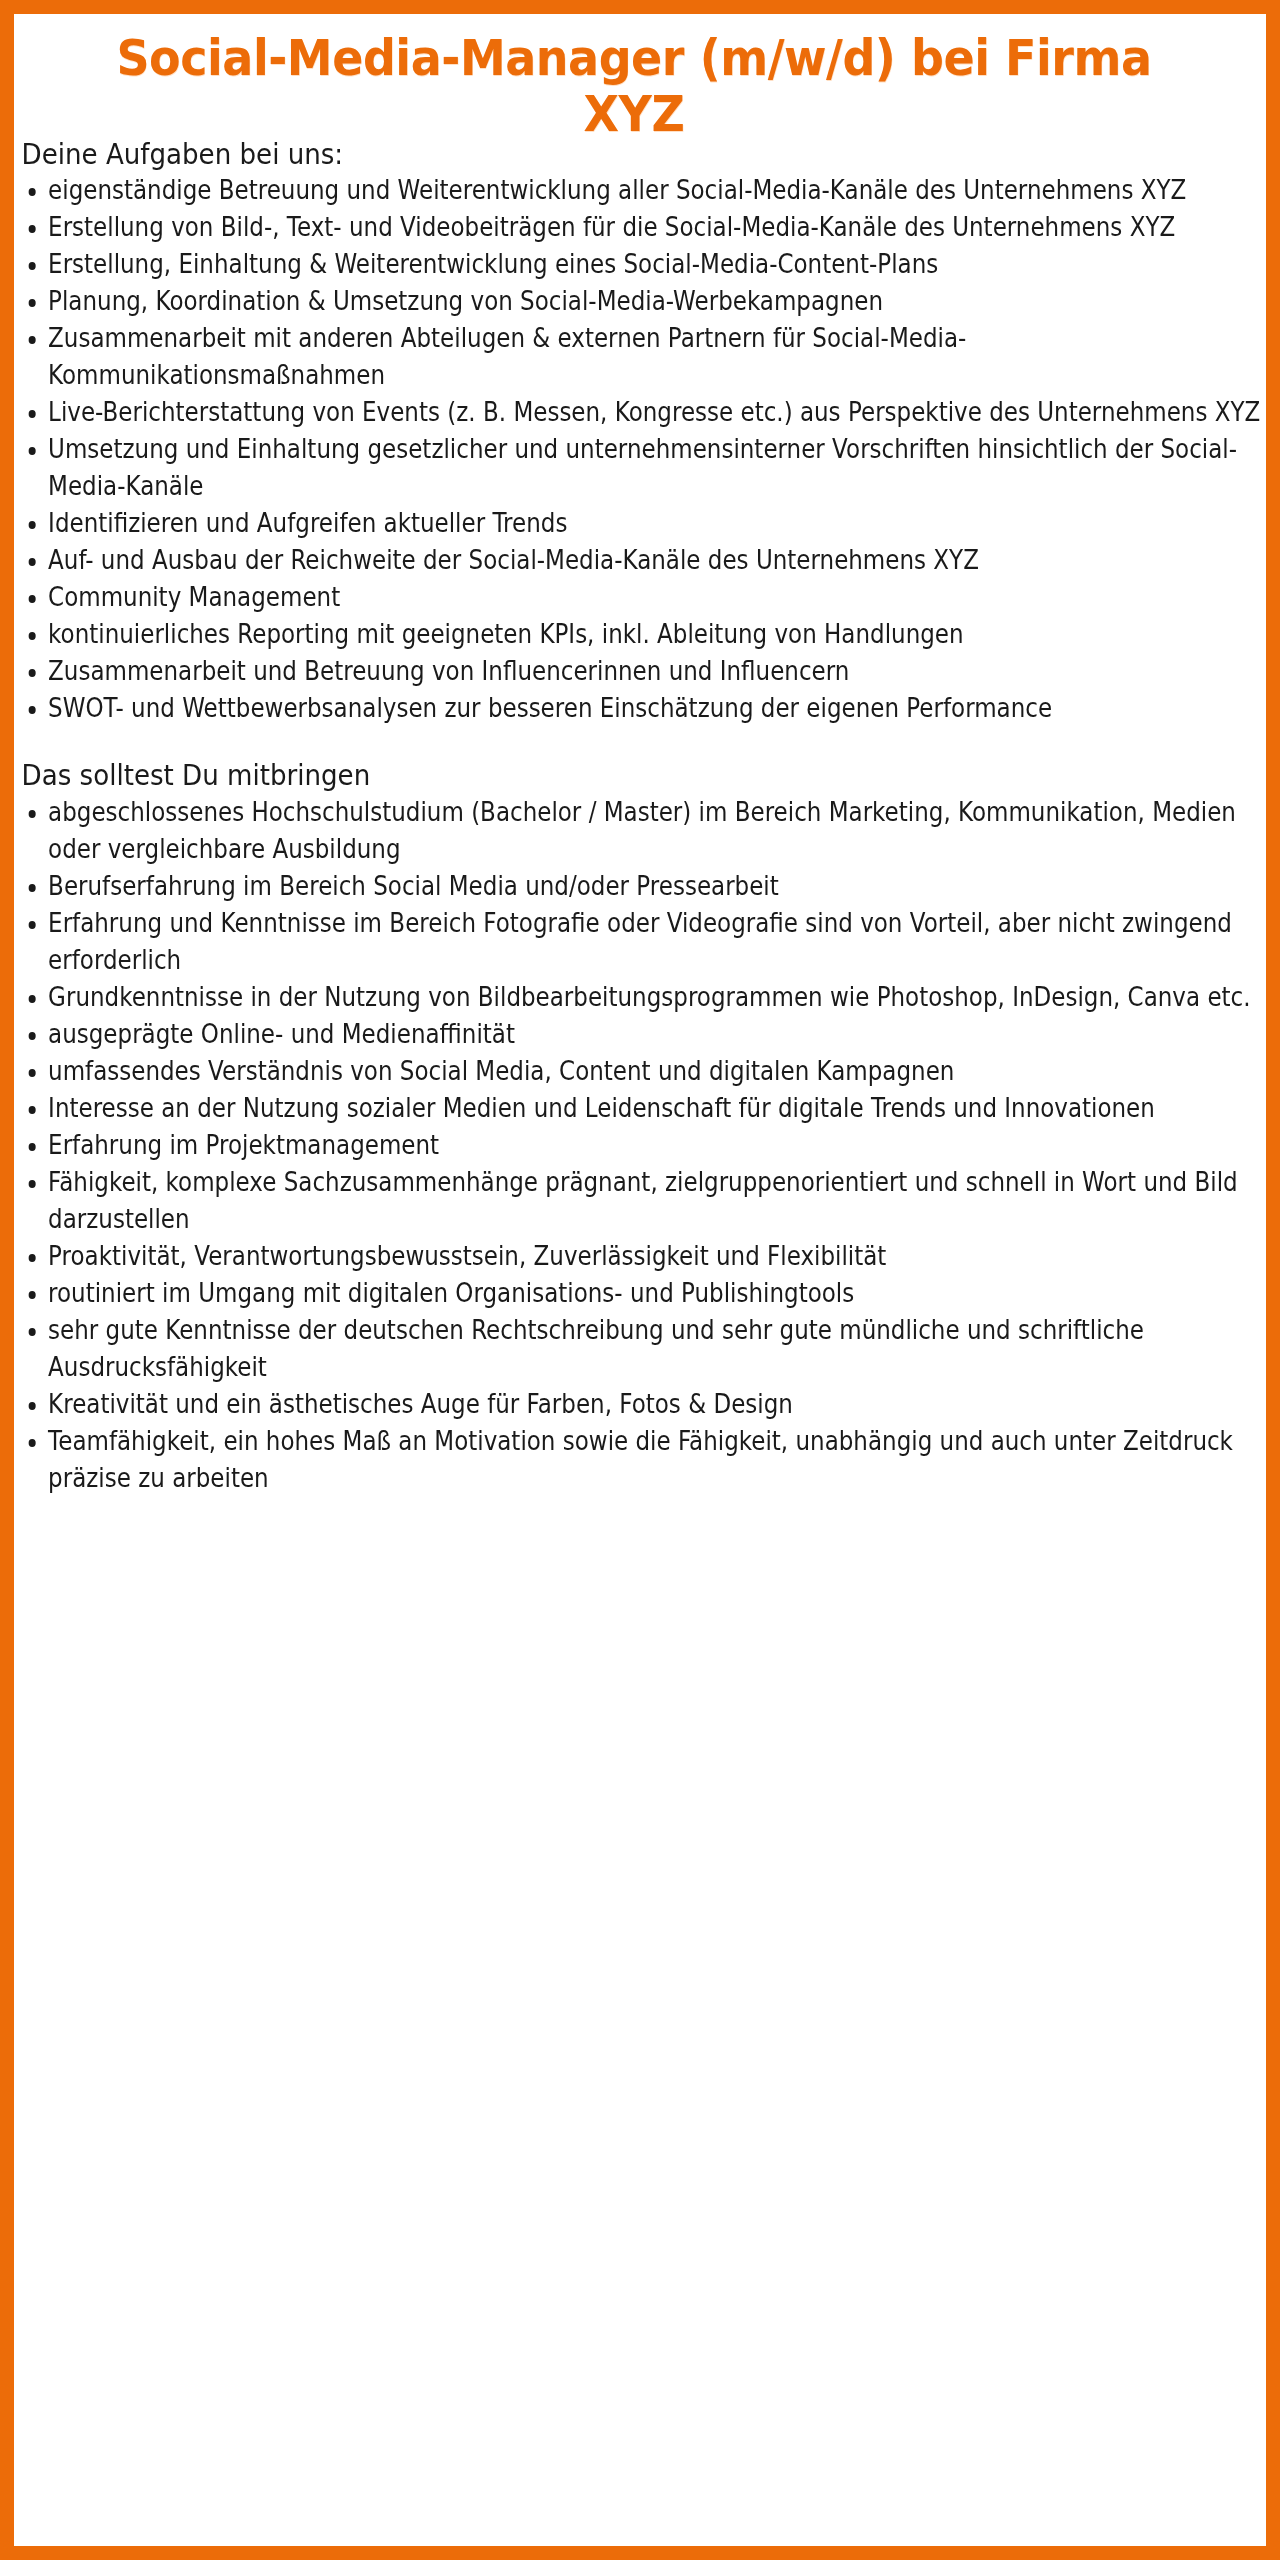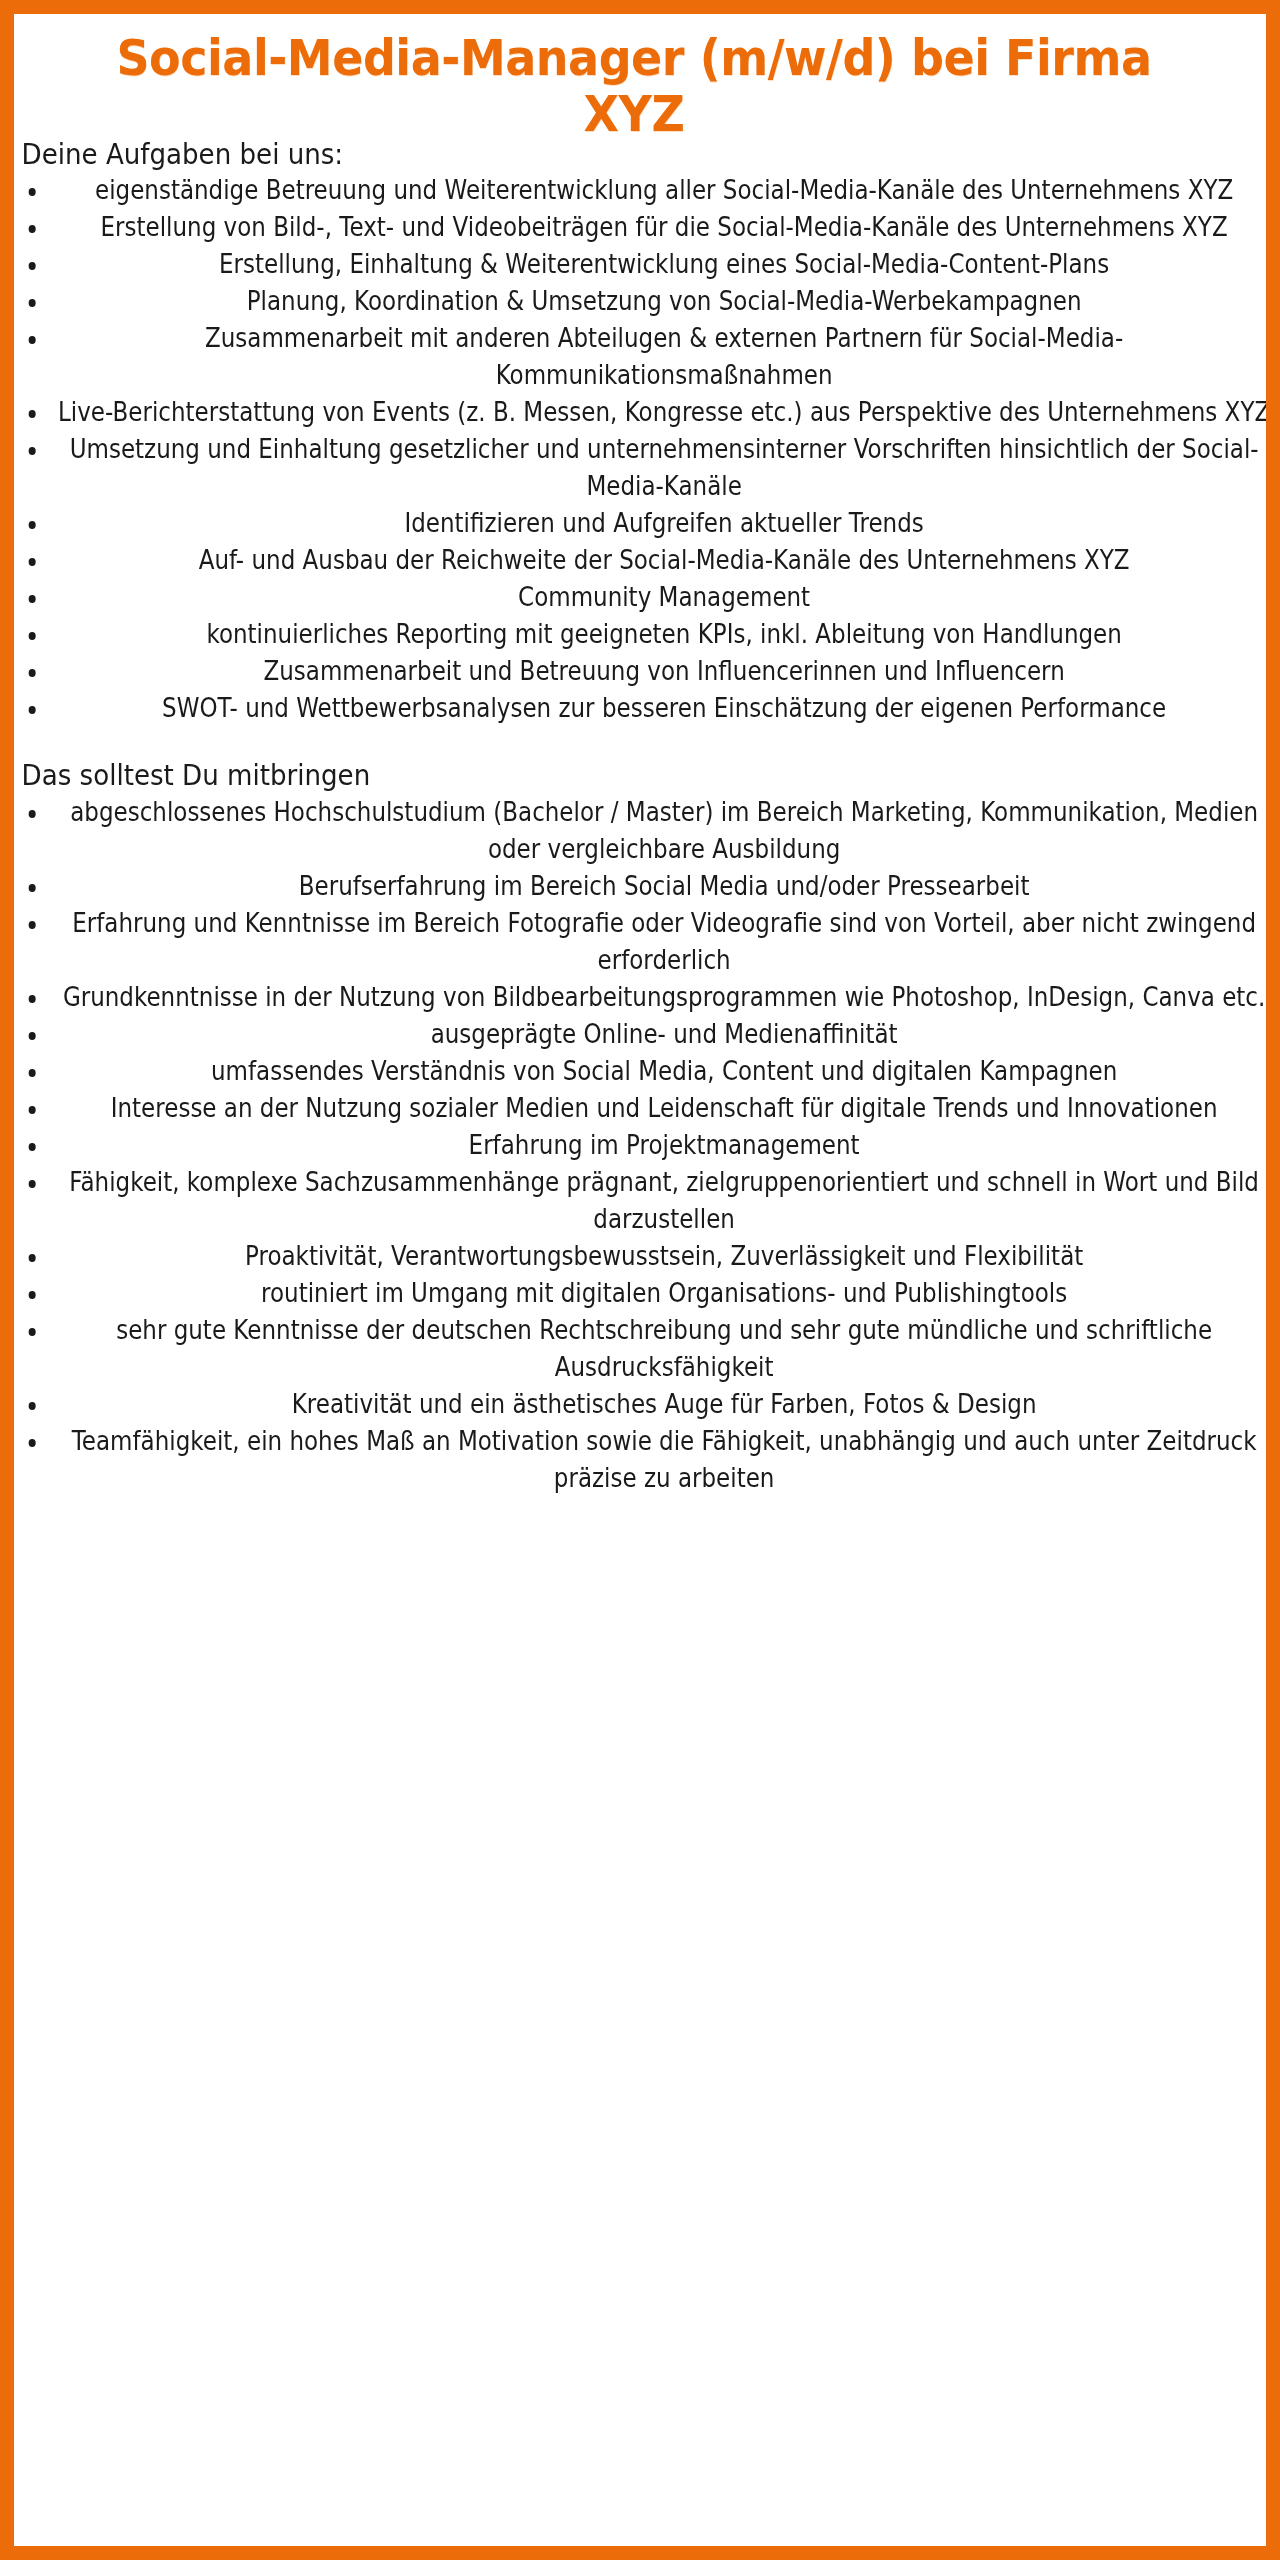--- a/index.html
+++ b/index.html
@@ -70,21 +70,20 @@
   }
 
   .section-1-heading { margin-top: -6px; }
   .section-2-heading { margin-top: 30px; }
 
   
   ul.bullets {
     list-style: none;
     margin: 0;
     padding: 0;
-    text-align: center;
   }
 
   ul.bullets > li {
     position: relative;
     color: #1a1a1a;
     font-family: "DejaVu Sans", sans-serif;
     font-weight: 400;
     font-size: 26px;
     line-height: 37px;
     padding-left: 34px;

